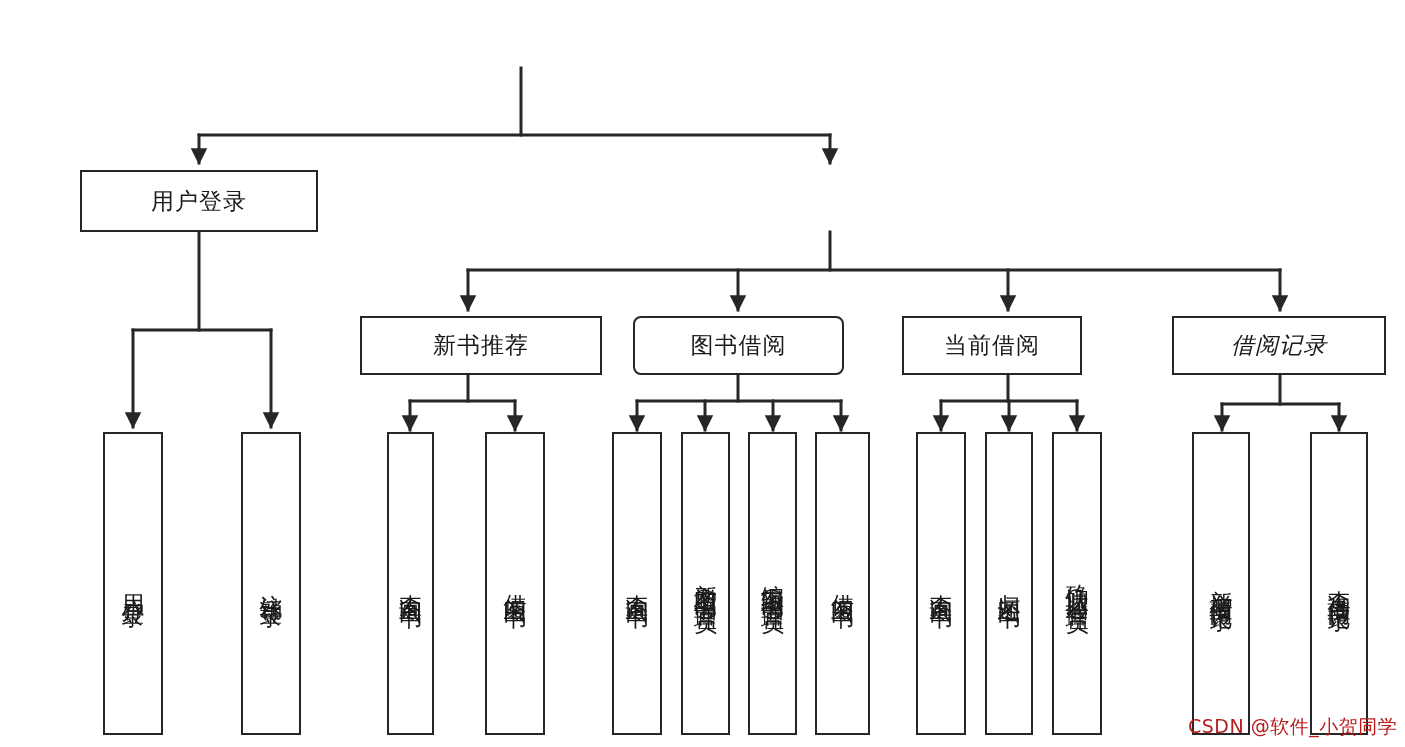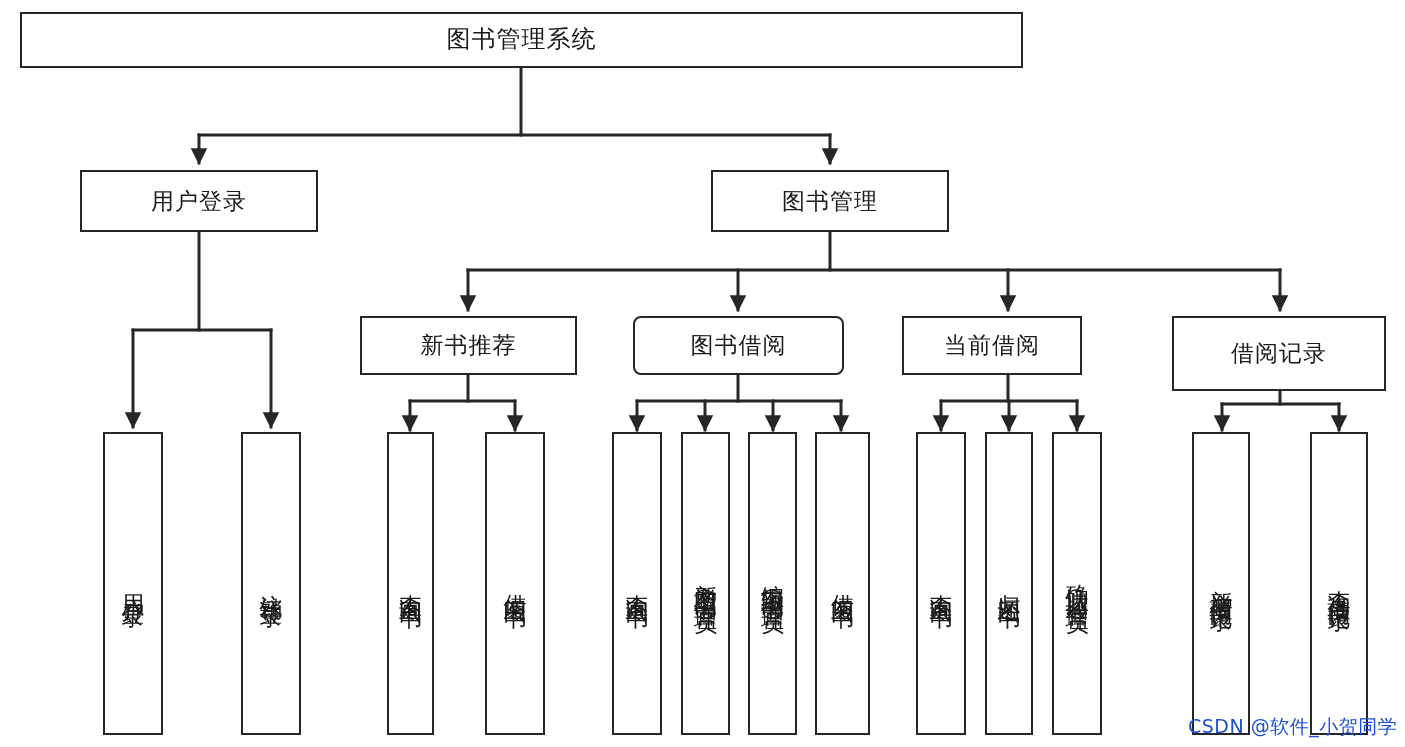--- a/index.html
+++ b/index.html
@@ -58,21 +58,21 @@
   .node.vert > span {
     writing-mode: vertical-rl;
     text-orientation: upright;
     display: block;
   }
   .watermark {
     position: absolute;
     left: 1188px;
     top: 714px;
     font-size: 19px;
-    color: #1d4ed8;
+    color: #b91c1c;
     white-space: nowrap;
     letter-spacing: 0.5px;
   }
 </style>
 </head>
 <body>
 
 <div id="canvas">
 
   <svg id="edges" viewBox="0 0 1405 747" width="1405" height="747" xmlns="http://www.w3.org/2000/svg">
@@ -120,41 +120,35 @@
       <path d="M 1009 401 L 1009 430" marker-end="url(#arrow)"></path>
       <path d="M 1077 401 L 1077 430" marker-end="url(#arrow)"></path>
 
       <path d="M 1280 375 L 1280 404"></path>
       <path d="M 1222 404 L 1339 404"></path>
       <path d="M 1222 404 L 1222 430" marker-end="url(#arrow)"></path>
       <path d="M 1339 404 L 1339 430" marker-end="url(#arrow)"></path>
     </g>
   </svg>
 
-  <div class="node horiz root" style="left:20px; top:12px; width:1003px; height:56px;">
-    <span>图书管理系统</span>
-  </div>
 
   <div class="node horiz" style="left:80px; top:170px; width:238px; height:62px;">
     <span>用户登录</span>
   </div>
-  <div class="node horiz" style="left:711px; top:170px; width:238px; height:62px;">
-    <span>图书管理</span>
-  </div>
 
-  <div class="node horiz" style="left:360px; top:316px; width:217px; height:59px;">
+  <div class="node horiz" style="left:360px; top:316px; width:242px; height:59px;">
     <span>新书推荐</span>
   </div>
   <div class="node horiz" style="left:633px; top:316px; width:211px; height:59px;border-radius:8px;">
     <span>图书借阅</span>
   </div>
   <div class="node horiz" style="left:902px; top:316px; width:180px; height:59px;">
     <span>当前借阅</span>
   </div>
-  <div class="node horiz" style="left:1172px; top:316px; width:214px; height:75px;">
+  <div class="node horiz" style="left:1172px; top:316px; width:214px; height:59px;font-style:italic;">
     <span>借阅记录</span>
   </div>
 
   <div class="node vert" style="left:103px; top:432px; width:60px; height:303px;">
     <span>用户登录</span>
   </div>
   <div class="node vert" style="left:241px; top:432px; width:60px; height:303px;">
     <span>注销登录</span>
   </div>
 

